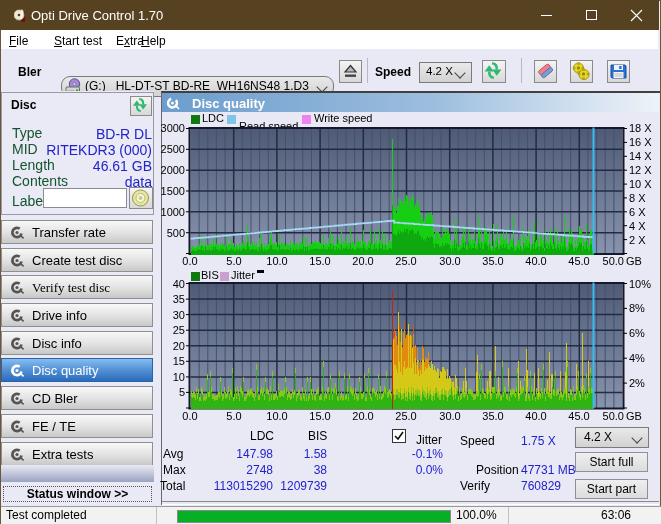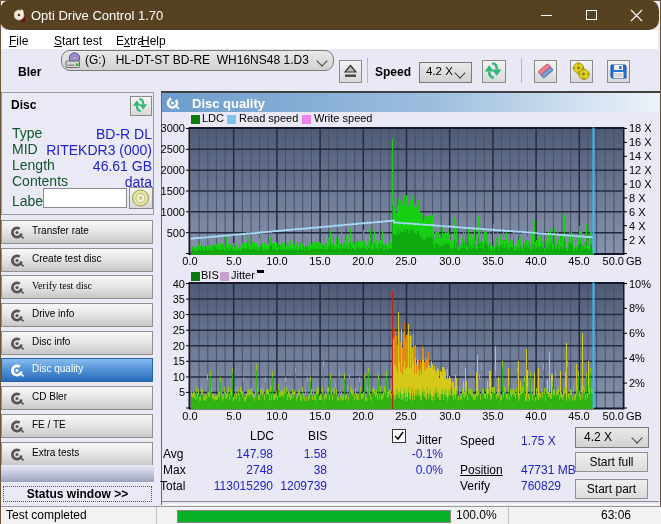--- a/index.html
+++ b/index.html
@@ -1,30 +1,30 @@
 <!DOCTYPE html>
 <html><head>
 <meta charset="utf-8">
 <style>
 html,body{margin:0;padding:0;}
 body{width:661px;height:524px;position:relative;font-family:"Liberation Sans",sans-serif;background:#eaeaf6;overflow:hidden;}
 .abs{position:absolute;}
 #win{position:absolute;left:0;top:0;width:659px;height:522px;border:1px solid #6a573a;}
-#titlebar{position:absolute;left:0;top:0;width:659px;height:30px;background:#564220;border-radius:10px;}
+#titlebar{position:absolute;left:0;top:0;width:659px;height:30px;background:#564220;}
 #titletext{position:absolute;left:31px;top:8px;color:#fff;font-size:13px;}
 #menubar{position:absolute;left:1px;top:30px;width:657px;height:19px;background:#fff;color:#000;font-size:12px;}
 .mi{position:absolute;top:4px;}
 .ul{text-decoration:underline;}
 #toolbar{position:absolute;left:1px;top:49px;width:657px;height:42px;background:#e9e9f5;}
 .tbtn{position:absolute;background:linear-gradient(#f4f4f4,#d8d8d8);border:1px solid #8a8a8a;}
 .combo{position:absolute;background:linear-gradient(#e9e9e9,#d2d2d2);border:1px solid #7a7a7a;font-size:12px;color:#000;}
 .carrow{position:absolute;right:7px;top:50%;margin-top:-4px;width:7px;height:7px;border-left:1.6px solid #444;border-bottom:1.6px solid #444;transform:rotate(-45deg);}
 .sep{position:absolute;width:1px;background:#b8b8c4;}
 #leftpanel{position:absolute;left:1px;top:91px;width:153px;height:415px;background:#eaeaf6;}
-.lbtn{position:absolute;left:1px;width:150px;height:22px;background:linear-gradient(#f8f8f8,#e4e4e4 50%,#c8c8c8);border:1px solid #8f8f8f;font-size:10px;color:#000;}
+.lbtn{position:absolute;left:1px;width:150px;height:22px;background:linear-gradient(#f8f8f8,#e4e4e4 50%,#c8c8c8);border:1px solid #8f8f8f;font-size:13px;color:#000;}
 .lbtn span{position:absolute;left:30px;top:4px;}
 .lbtnsel{background:linear-gradient(#85bdf0,#5795d8 45%,#2a6cbb);color:#fff;border:1px solid #2a62a8;}
 .infolab{position:absolute;left:10px;font-size:14px;color:#14532d;}
 .infoval{position:absolute;right:1px;font-size:14px;color:#2222cc;text-align:right;padding-top:1px;}
 #chartpanel{position:absolute;left:161px;top:91px;width:498px;height:412px;background:#e9e9f5;border-top:2px solid #404040;border-left:1px solid #66666e;}
 #cqheader{position:absolute;left:162px;top:93px;width:497px;height:19px;background:linear-gradient(to right,#6c9dcd,#9dbede 55%,#eef3f9);}
 #cqtitle{position:absolute;left:30px;top:3px;color:#fff;font-size:13px;font-weight:bold;}
 .leg{position:absolute;font-size:11px;color:#000;}
 .legsq{position:absolute;width:9px;height:9px;}
 .statlab{position:absolute;font-size:12px;color:#000;}
@@ -57,21 +57,21 @@
 
 <div id="menubar">
  <div class="mi" style="left:8px;"><span class="ul">F</span>ile</div>
  <div class="mi" style="left:40px;margin-left:13px;"><span class="ul">S</span>tart test</div>
  <div class="mi" style="left:100px;margin-left:15px;">E<span class="ul">x</span>tra</div>
  <div class="mi" style="left:140px;"><span class="ul">H</span>elp</div>
 </div>
 
 <div id="toolbar">
  <div class="abs" style="left:17px;top:16px;font-size:12px;font-weight:bold;">Bler</div>
- <div class="combo" style="left:60px;top:1px;width:271px;height:19px;border-radius:9px;">
+ <div class="combo" style="left:60px;top:27px;width:271px;height:19px;border-radius:9px;">
    <svg class="abs" style="left:3px;top:1px" width="17" height="17" viewBox="0 0 17 17">
      <circle cx="9.5" cy="6" r="5.2" fill="#a08cce" stroke="#5f4a9a"></circle>
      <circle cx="9.5" cy="6" r="1.6" fill="#cfc4e4" stroke="#7a68aa" stroke-width="0.6"></circle>
      <rect x="1" y="9" width="13.5" height="6.5" rx="1" fill="#d6d6d6" stroke="#6a6a6a"></rect>
      <rect x="2.5" y="12.5" width="7" height="1.4" fill="#8a8a8a"></rect>
      <rect x="11" y="11.5" width="2.4" height="2.4" fill="#22aa22"></rect>
    </svg>
    <span class="abs" style="left:23px;top:2px;">(G:)&nbsp;&nbsp; HL-DT-ST BD-RE&nbsp; WH16NS48 1.D3</span>
    <div class="carrow"></div>
  </div>
@@ -264,21 +264,21 @@
       </g>
    <circle cx="6.5" cy="7" r="1.5" fill="#fff"></circle>
    <path d="M10.4 10.4 L13 13" stroke="#fff" stroke-width="1.6"></path>
   </svg>
   <div id="cqtitle">Disc quality</div>
 </div>
 
 <div class="legsq" style="left:191px;top:115px;background:#0e7a0e;"></div>
 <div class="leg" style="left:202px;top:112px;">LDC</div>
 <div class="legsq" style="left:227px;top:115px;background:#7ec4e8;"></div>
-<div class="leg" style="left:239px;top:112px;">Read speed</div>
+<div class="leg" style="left:239px;top:120px;">Read speed</div>
 <div class="legsq" style="left:302px;top:115px;background:#ef82ef;"></div>
 <div class="leg" style="left:314px;top:112px;">Write speed</div>
 <svg class="abs" style="left:0;top:0;" width="661" height="524" viewBox="0 0 661 524">
     <defs>
       <linearGradient id="pg1" x1="0" y1="0" x2="0" y2="1">
         <stop offset="0" stop-color="#4e5a76"></stop>
         <stop offset="0.55" stop-color="#6f7c97"></stop>
         <stop offset="1" stop-color="#8893ac"></stop>
       </linearGradient>
     </defs>
@@ -379,21 +379,21 @@
 <div class="statval" style="left:280px;top:463px;width:47px;">38</div>
 <div class="statval" style="left:280px;top:479px;width:47px;">1209739</div>
 <div class="abs" style="left:392px;top:429px;width:12px;height:12px;background:#fff;border:1.5px solid #333;"></div>
 <svg class="abs" style="left:393px;top:430px;" width="12" height="12" viewBox="0 0 12 12">
     <path d="M2 6 L5 9 L10 2" stroke="#111" stroke-width="1.6" fill="none"></path>
   </svg>
 <div class="statlab" style="left:416px;top:433px;">Jitter</div>
 <div class="statval" style="left:395px;top:447px;width:48px;">-0.1%</div>
 <div class="statval" style="left:395px;top:463px;width:48px;">0.0%</div>
 <div class="statlab" style="left:460px;top:434px;">Speed</div>
-<div class="statlab" style="left:460px;top:463px;text-decoration:underline;">Position</div>
+<div class="statlab" style="left:476px;top:463px;">Position</div>
 <div class="statlab" style="left:460px;top:479px;">Verify</div>
 <div class="statval" style="left:521px;top:434px;width:62px;text-align:left;">1.75 X</div>
 <div class="statval" style="left:521px;top:463px;width:62px;text-align:left;">47731 MB</div>
 <div class="statval" style="left:521px;top:479px;width:62px;text-align:left;">760829</div>
 
 <div class="combo" style="left:575px;top:427px;width:72px;height:19px;">
     <span class="abs" style="left:8px;top:2px;">4.2 X</span>
     <div class="carrow"></div>
   </div>
 <div class="btn2" style="left:575px;top:452px;width:71px;height:18px;line-height:18px;">Start full</div>

